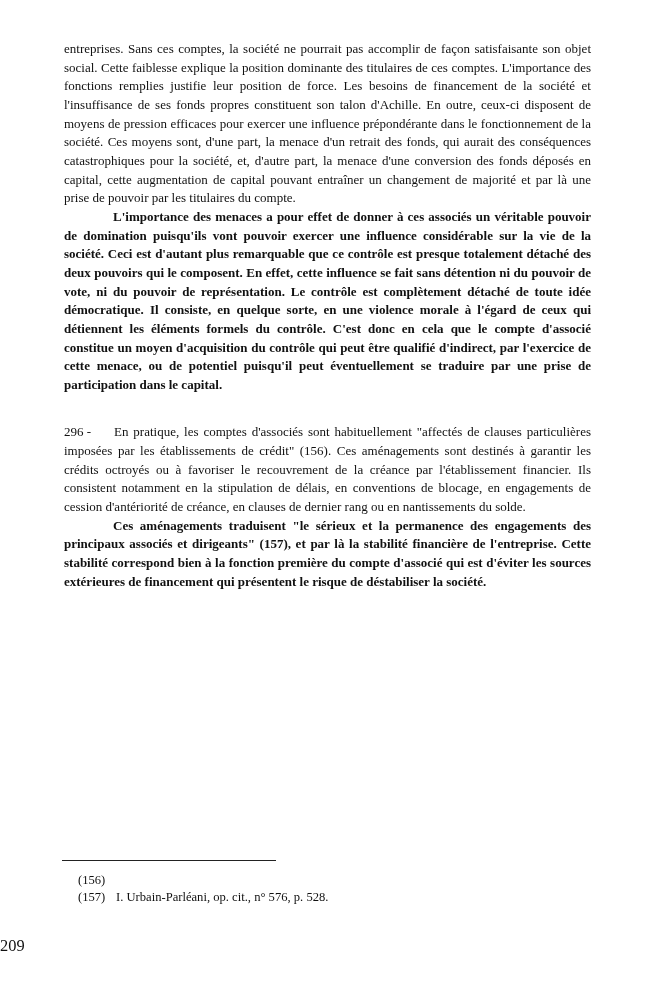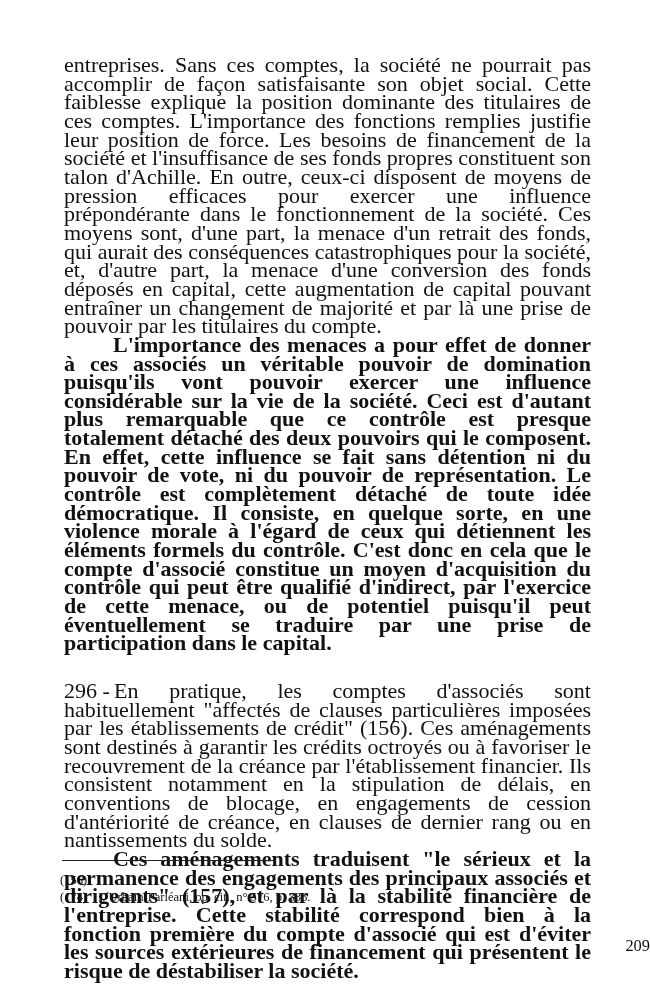--- a/index.html
+++ b/index.html
@@ -11,23 +11,23 @@
       width: 650px;
       height: 1007px;
       position: relative;
       overflow: hidden;
       font-family: "Liberation Serif", "DejaVu Serif", serif;
       color: #111111;
     }
     .page-body {
       position: absolute;
       left: 64px;
-      top: 56px;
+      top: 40px;
       width: 527px;
-      font-size: 22px;
+      font-size: 13px;
       line-height: 18.65px;
     }
     .para {
       margin: 0;
       text-align: justify;
       text-align-last: left;
     }
     .para.indent {
       text-indent: 49px;
       font-weight: bold;
@@ -43,38 +43,38 @@
     .footnote-rule {
       position: absolute;
       left: 62px;
       top: 860px;
       width: 214px;
       height: 0;
       border-top: 1px solid #222222;
     }
     .footnotes {
       position: absolute;
-      left: 60px;
+      left: 78px;
       top: 872px;
       font-size: 12.6px;
       line-height: 17px;
     }
     .footnote {
       display: flex;
       white-space: nowrap;
     }
     .fn-num {
       width: 38px;
     }
     .page-number {
       position: absolute;
       left: 0;
       width: 650px;
       top: 936px;
-      text-align: right;
+      text-align: left;
       font-size: 16.4px;
     }
   </style>
 </head>
 <body>
 
 <div class="page-body">
   <p class="para">entreprises. Sans ces comptes, la société ne pourrait pas accomplir de façon satisfaisante son objet social. Cette faiblesse explique la position dominante des titulaires de ces comptes. L'importance des fonctions remplies justifie leur position de force. Les besoins de financement de la société et l'insuffisance de ses fonds propres constituent son talon d'Achille. En outre, ceux-ci disposent de moyens de pression efficaces pour exercer une influence prépondérante dans le fonctionnement de la société. Ces moyens sont, d'une part, la menace d'un retrait des fonds, qui aurait des conséquences catastrophiques pour la société, et, d'autre part, la menace d'une conversion des fonds déposés en capital, cette augmentation de capital pouvant entraîner un changement de majorité et par là une prise de pouvoir par les titulaires du compte.</p>
 
   <p class="para indent">L'importance des menaces a pour effet de donner à ces associés un véritable pouvoir de domination puisqu'ils vont pouvoir exercer une influence considérable sur la vie de la société. Ceci est d'autant plus remarquable que ce contrôle est presque totalement détaché des deux pouvoirs qui le composent. En effet, cette influence se fait sans détention ni du pouvoir de vote, ni du pouvoir de représentation. Le contrôle est complètement détaché de toute idée démocratique. Il consiste, en quelque sorte, en une violence morale à l'égard de ceux qui détiennent les éléments formels du contrôle. C'est donc en cela que le compte d'associé constitue un moyen d'acquisition du contrôle qui peut être qualifié d'indirect, par l'exercice de cette menace, ou de potentiel puisqu'il peut éventuellement se traduire par une prise de participation dans le capital.</p>
@@ -85,18 +85,18 @@
   <p class="para indent">Ces aménagements traduisent "le sérieux et la permanence des engagements des principaux associés et dirigeants" (157), et par là la stabilité financière de l'entreprise. Cette stabilité correspond bien à la fonction première du compte d'associé qui est d'éviter les sources extérieures de financement qui présentent le risque de déstabiliser la société.</p>
 </div>
 
 <div class="footnote-rule"></div>
 
 <div class="footnotes">
   <div class="footnote">
     <span class="fn-num">(156)</span>
   </div>
   <div class="footnote">
-    <span class="fn-num">(174)</span>
-    <span>I. Urbain-Parléani, op. cit., n° 576, p. 336.</span>
+    <span class="fn-num">(157)</span>
+    <span>I. Urbain-Parléani, op. cit., n° 576, p. 528.</span>
   </div>
 </div>
 
 <div class="page-number">209</div>
 
 </body></html>

